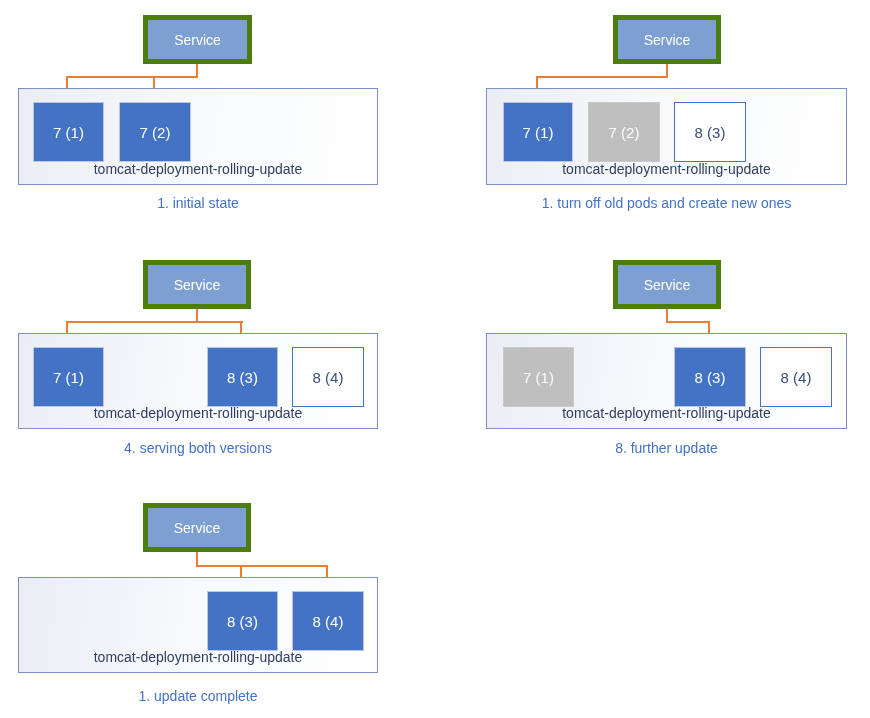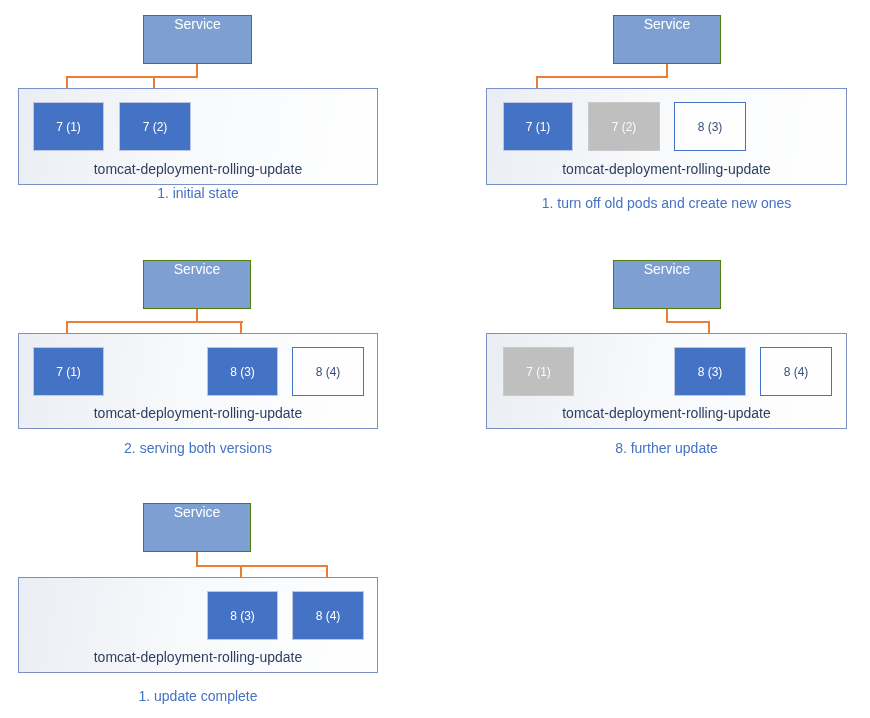--- a/index.html
+++ b/index.html
@@ -7,25 +7,25 @@
     position: relative;
     width: 870px;
     height: 718px;
     background: #ffffff;
     font-family: "Liberation Sans", sans-serif;
     overflow: hidden;
   }
   .service {
     position: absolute;
     background: #7E9FD1;
-    border: 1px solid #4d7c0f;
+    border: 5px solid #4d7c0f;
     color: #ffffff;
     font-size: 14px;
     display: flex;
-    align-items: flex-start;
+    align-items: center;
     justify-content: center;
     box-sizing: border-box;
   }
   .deploy {
     position: absolute;
     border: 1px solid #7D90C5;
     background: linear-gradient(100deg, #EAEDF3 0%, #F7F9FB 45%, #FFFFFF 100%);
     box-sizing: border-box;
   }
   .deploy-label {
@@ -33,23 +33,23 @@
     left: 0; right: 0; bottom: 7px;
     text-align: center;
     color: #2F3E62;
     font-size: 14px;
   }
   .pod {
     position: absolute;
     display: flex;
     align-items: center;
     justify-content: center;
-    font-size: 12px;
+    font-size: 15px;
     box-sizing: border-box;
-    height: 49px;
+    height: 60px;
     top: 13px;
   }
   .pod-active {
     background: #4472C4;
     border: 1px solid #BCC7E2;
     color: #ffffff;
   }
   .pod-terminated {
     background: #BFBFBF;
     border: 1px solid #C9C9C9;
@@ -93,21 +93,21 @@
     <div class="seg seg-h" style="left:66px; top:76px; width:132px;"></div>
     <div class="seg seg-v" style="left:66px; top:76px; height:16px;"></div>
     <div class="arrowhead" style="left:61px; top:91px;"></div>
     <div class="seg seg-v" style="left:153px; top:76px; height:16px;"></div>
     <div class="arrowhead" style="left:148px; top:91px;"></div>
     <div class="deploy" style="left:18px; top:88px; width:360px; height:97px;">
       <div class="pod pod-active" style="left:14px; width:71px;">7 (1)</div>
       <div class="pod pod-active" style="left:100px; width:72px;">7 (2)</div>
       <div class="deploy-label">tomcat-deployment-rolling-update</div>
     </div>
-    <div class="caption" style="left:18px; top:185px; width:360px;">1. initial state</div>
+    <div class="caption" style="left:18px; top:195px; width:360px;">1. initial state</div>
   </div>
 
   <div>
     <div class="service" style="left:613px; top:15px; width:108px; height:49px;">
       <span>Service</span>
     </div>
     <div class="seg seg-v" style="left:666px; top:64px; height:14px;"></div>
     <div class="seg seg-h" style="left:536px; top:76px; width:132px;"></div>
     <div class="seg seg-v" style="left:536px; top:76px; height:16px;"></div>
     <div class="arrowhead" style="left:531px; top:91px;"></div>
@@ -129,21 +129,21 @@
     <div class="seg seg-v" style="left:66px; top:321px; height:16px;"></div>
     <div class="arrowhead" style="left:61px; top:336px;"></div>
     <div class="seg seg-v" style="left:240px; top:321px; height:16px;"></div>
     <div class="arrowhead" style="left:235px; top:336px;"></div>
     <div class="deploy" style="left:18px; top:333px; width:360px; height:96px;">
       <div class="pod pod-active" style="left:14px; width:71px;">7 (1)</div>
       <div class="pod pod-active" style="left:188px; width:71px;">8 (3)</div>
       <div class="pod pod-new" style="left:273px; width:72px;">8 (4)</div>
       <div class="deploy-label">tomcat-deployment-rolling-update</div>
     </div>
-    <div class="caption" style="left:18px; top:440px; width:360px;">2. serving both versions</div>
+    <div class="caption" style="left:18px; top:440px; width:360px;">4. serving both versions</div>
   </div>
 
   <div>
     <div class="service" style="left:613px; top:260px; width:108px; height:49px;">
       <span>Service</span>
     </div>
     <div class="seg seg-v" style="left:666px; top:309px; height:14px;"></div>
     <div class="seg seg-h" style="left:666px; top:321px; width:44px;"></div>
     <div class="seg seg-v" style="left:708px; top:321px; height:16px;"></div>
     <div class="arrowhead" style="left:703px; top:336px;"></div>

